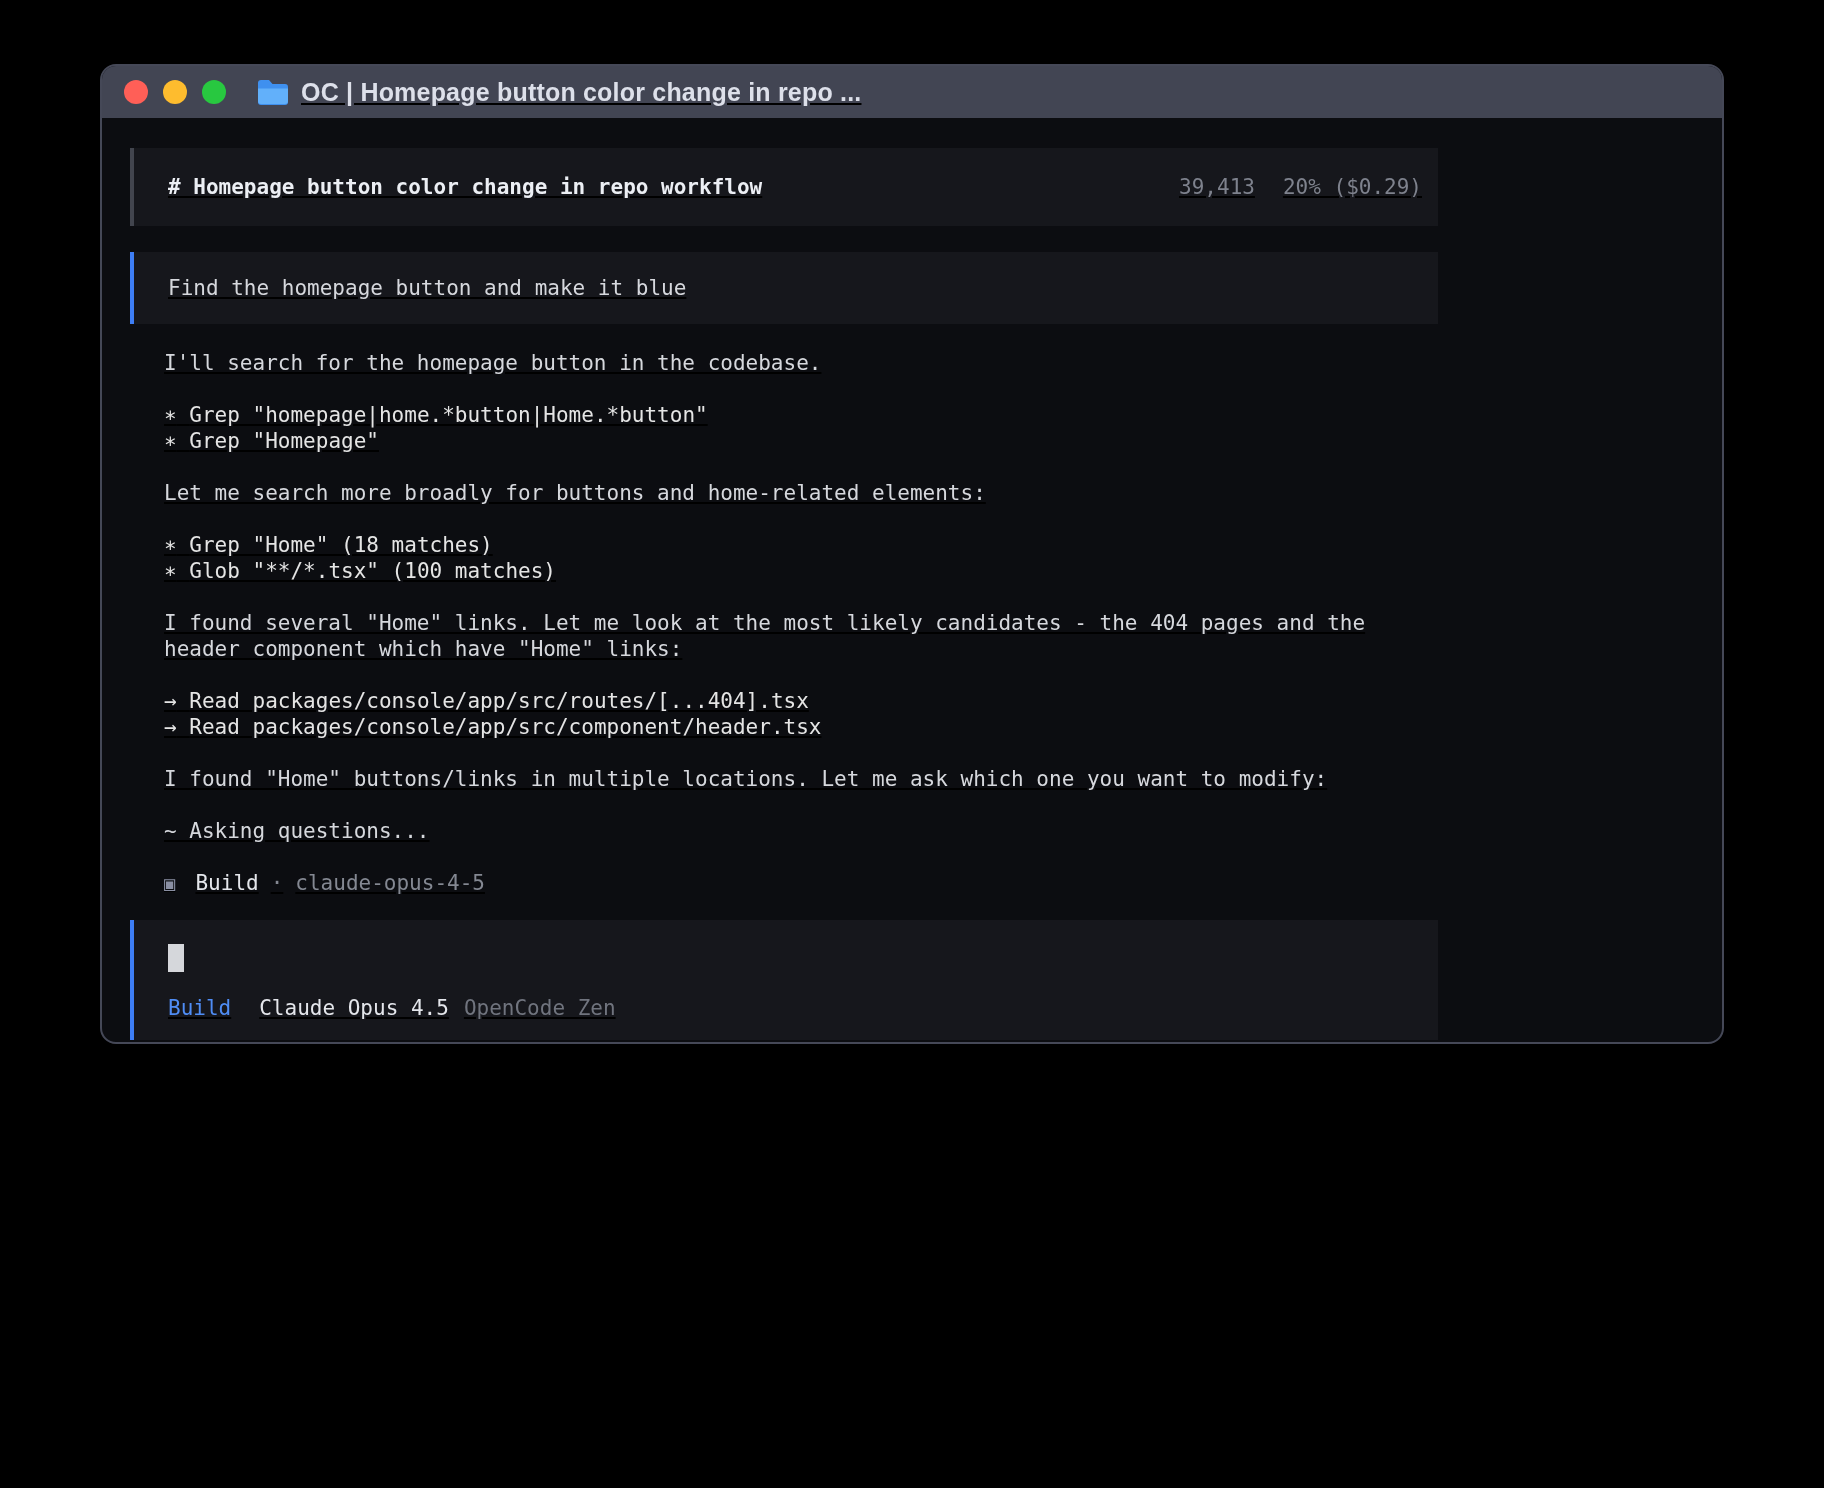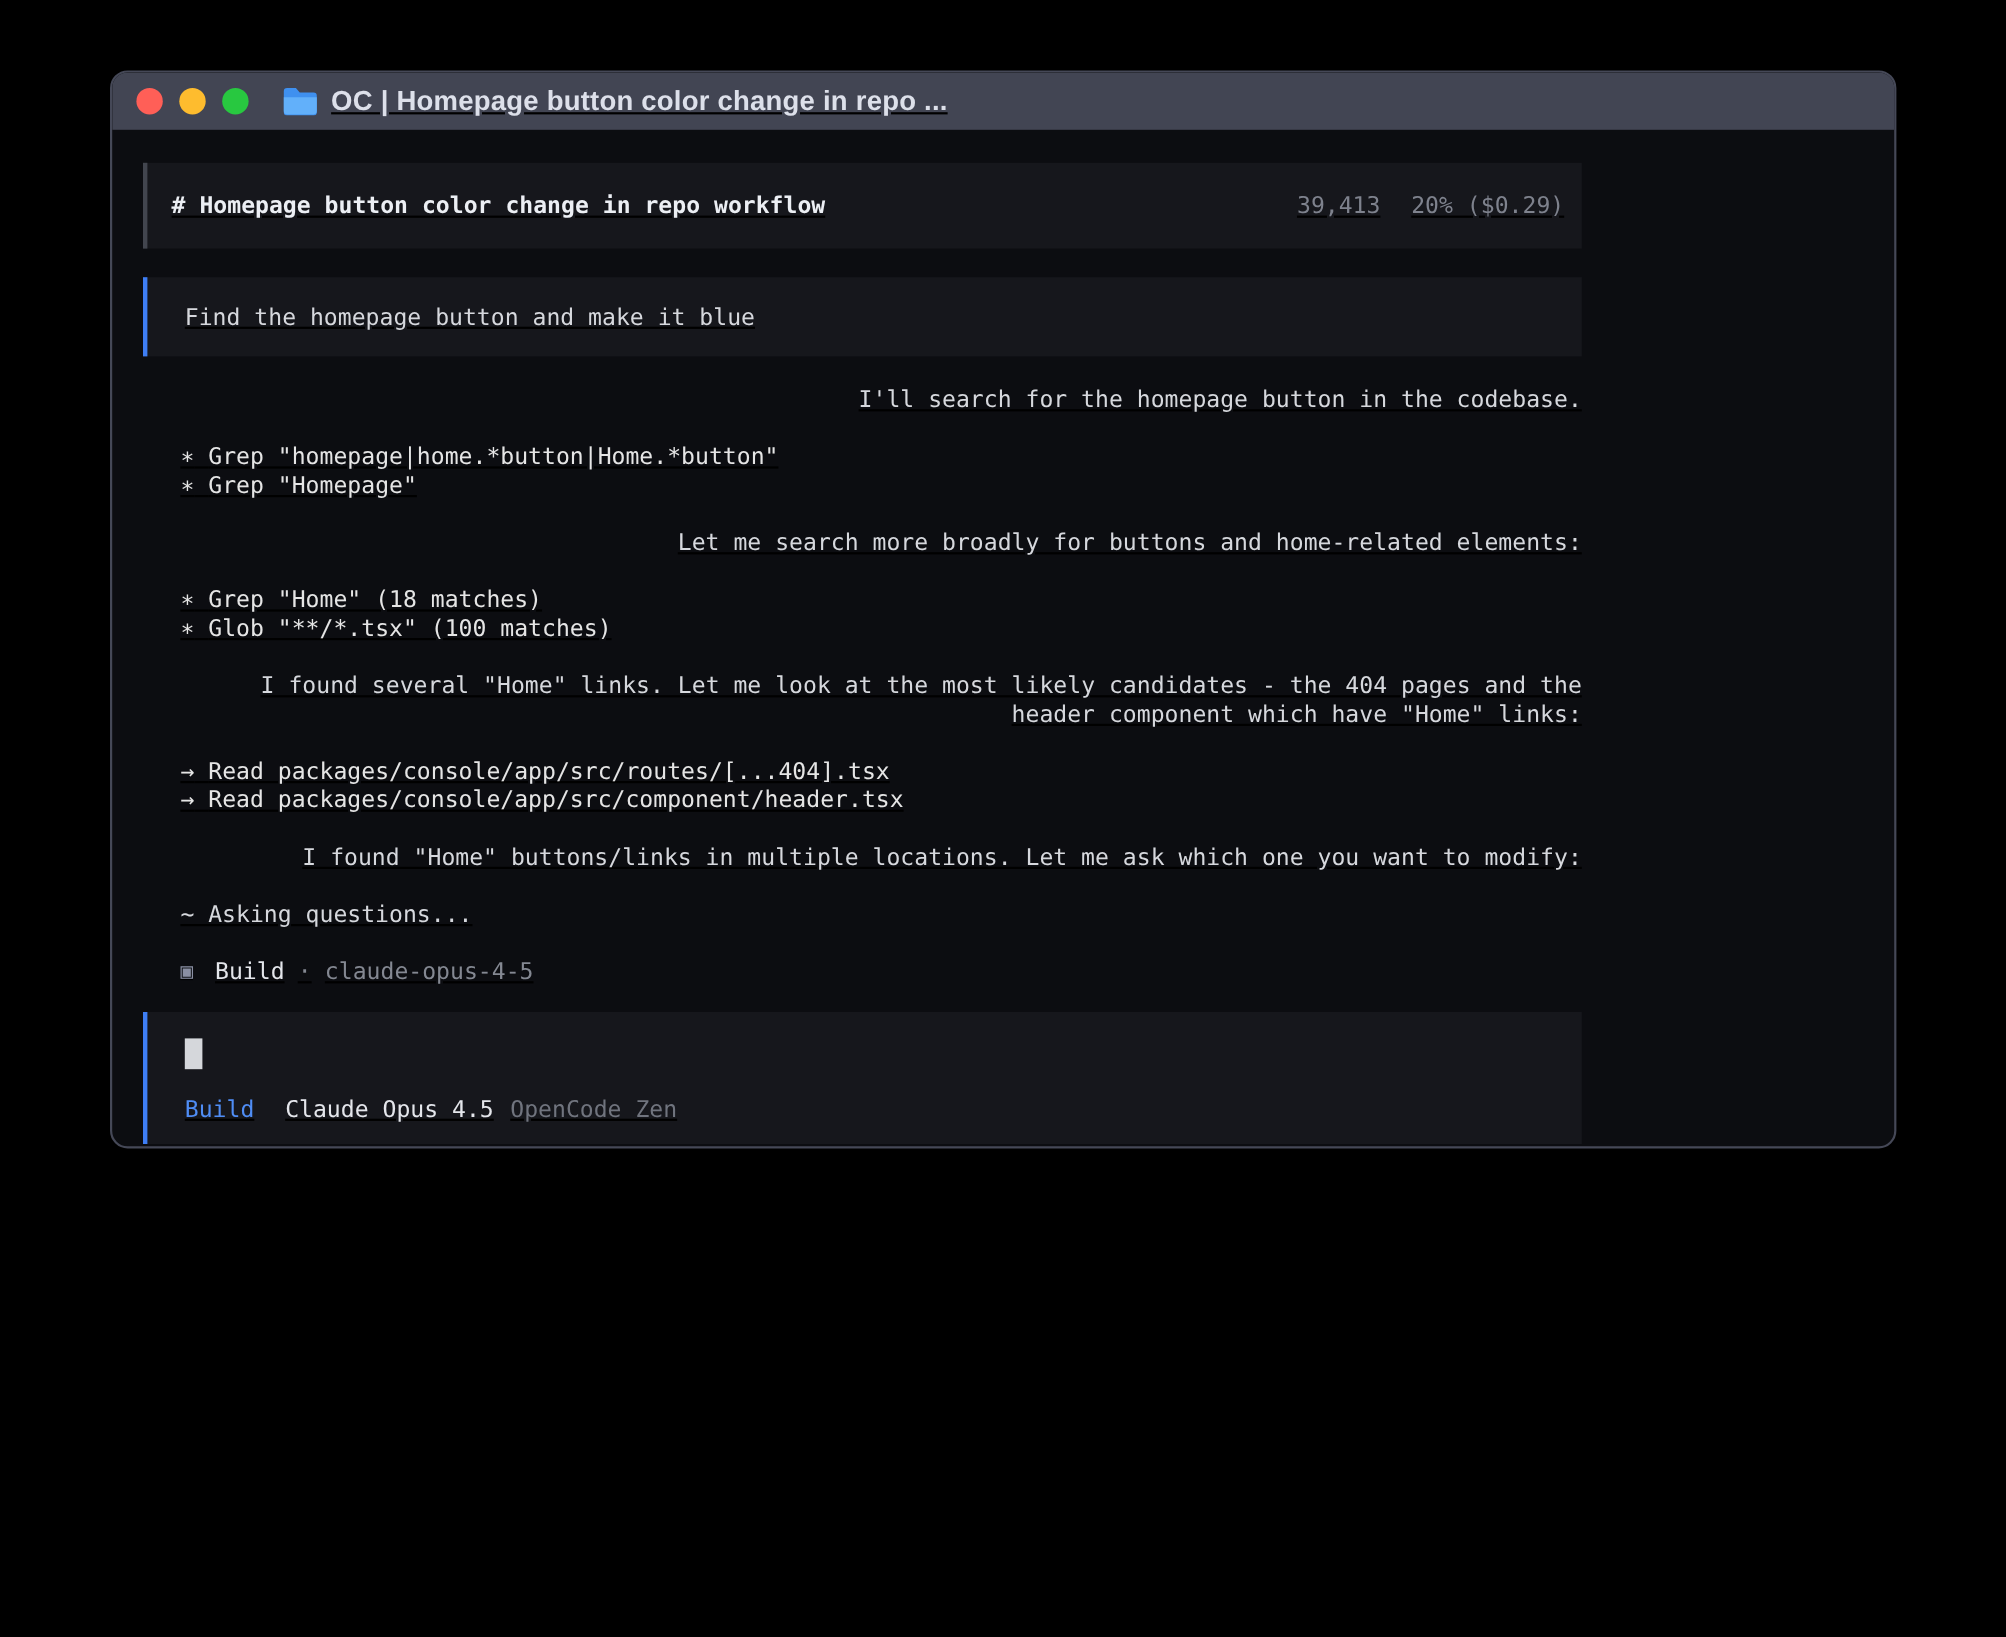--- a/index.html
+++ b/index.html
@@ -28,29 +28,29 @@
   .win-title {
     color:#dde0ea; font-family:"Liberation Sans", sans-serif; font-weight:bold;
     font-size:25px; letter-spacing:.2px; white-space:nowrap;
   }
   
   .main { width:1308px; margin-left:28px; padding-top:30px; font-size:21px; }
   .strip { background:#16171c; border-left:4px solid #42454e; }
   .strip.blue { border-left-color:#3e7ef5;text-align:right; }
   .header-strip {
     height:78px; display:flex; align-items:center; justify-content:space-between;
-    padding:0 16px 0 22px;
+    padding:0 16px 0 34px;
   }
   .header-title { font-weight:bold; color:#eceff4; white-space:pre; }
   .header-stats { color:#7e828d; display:flex; gap:28px; white-space:pre; }
   .user-strip {
     height:72px; margin-top:26px; display:flex; align-items:center;
     padding-left:34px; color:#d6d8dd;
   }
-  .para { margin:26px 0 0 34px; width:1274px; line-height:26px; color:#d6d8dd;text-align:right; }
+  .para { margin:26px 0 0 34px; width:1274px; line-height:26px; color:#d6d8dd; }
   .tool-group { margin:26px 0 0 34px; }
   .tool-line { line-height:26px; color:#e5e5e5; white-space:pre; }
   .status-line { margin:26px 0 0 34px; line-height:26px; color:#d6d8dd; white-space:pre; }
   .agent-line { margin:26px 0 0 34px; line-height:26px; display:flex; align-items:center; }
   .agent-icon { color:#8a8fa3; font-size:19px; margin-right:20px; }
   .agent-name { color:#e4e6eb; }
   .agent-sep { color:#848892; margin:0 12px; }
   .agent-model { color:#848892; }
   .input-strip {
     margin-top:24px; height:120px; padding:24px 30px 20px 34px;

